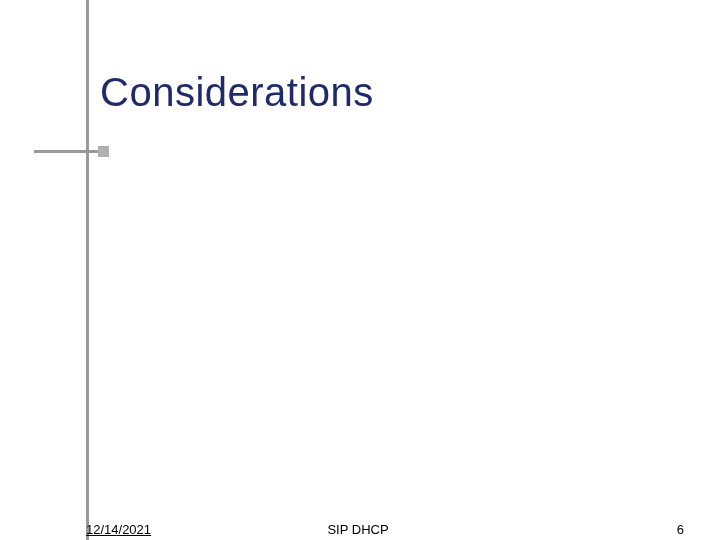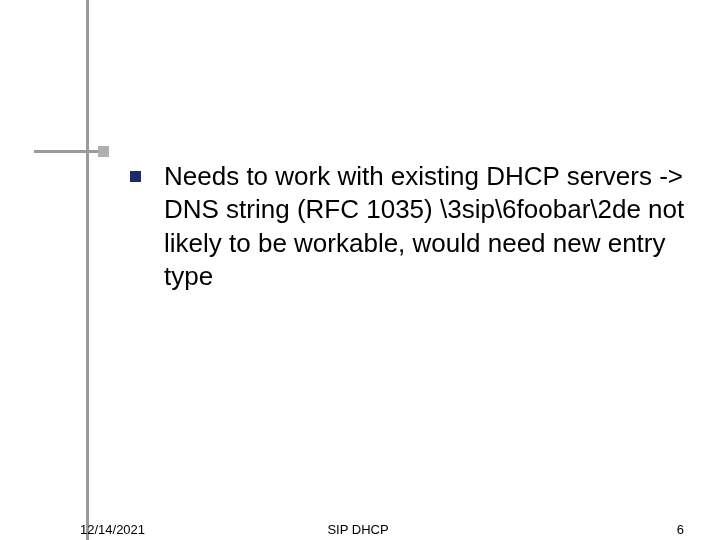--- a/index.html
+++ b/index.html
@@ -75,46 +75,44 @@
   .footer {
     position: absolute;
     bottom: 18px;
     left: 0;
     width: 720px;
     font-size: 13px;
     color: #000;
   }
   .footer-left {
     position: absolute;
-    left: 80px;
+    left: 86px;
+    text-decoration: underline;
   }
   .footer-center {
     position: absolute;
     left: 0;
     width: 716px;
     text-align: center;
   }
   .footer-right {
     position: absolute;
     right: 36px;
   }
 </style>
 </head>
 <body>
 
 <div class="slide">
   <div class="vert-line"></div>
   <div class="short-line"></div>
 
+  <div class="title">Considerations</div>
 
   <div class="body">
-    <div class="bullet-item">
-      <span class="bullet-marker"></span>
-      <span>Needs to work with existing DHCP servers -&gt; DNS string (RFC 1035) \3sip\6foobar\2de not likely to be workable, would need new entry type</span>
-    </div>
   </div>
 
   <div class="footer">
     <span class="footer-left">12/14/2021</span>
     <span class="footer-center">SIP DHCP</span>
     <span class="footer-right">6</span>
   </div>
 </div>
 
 </body></html>

